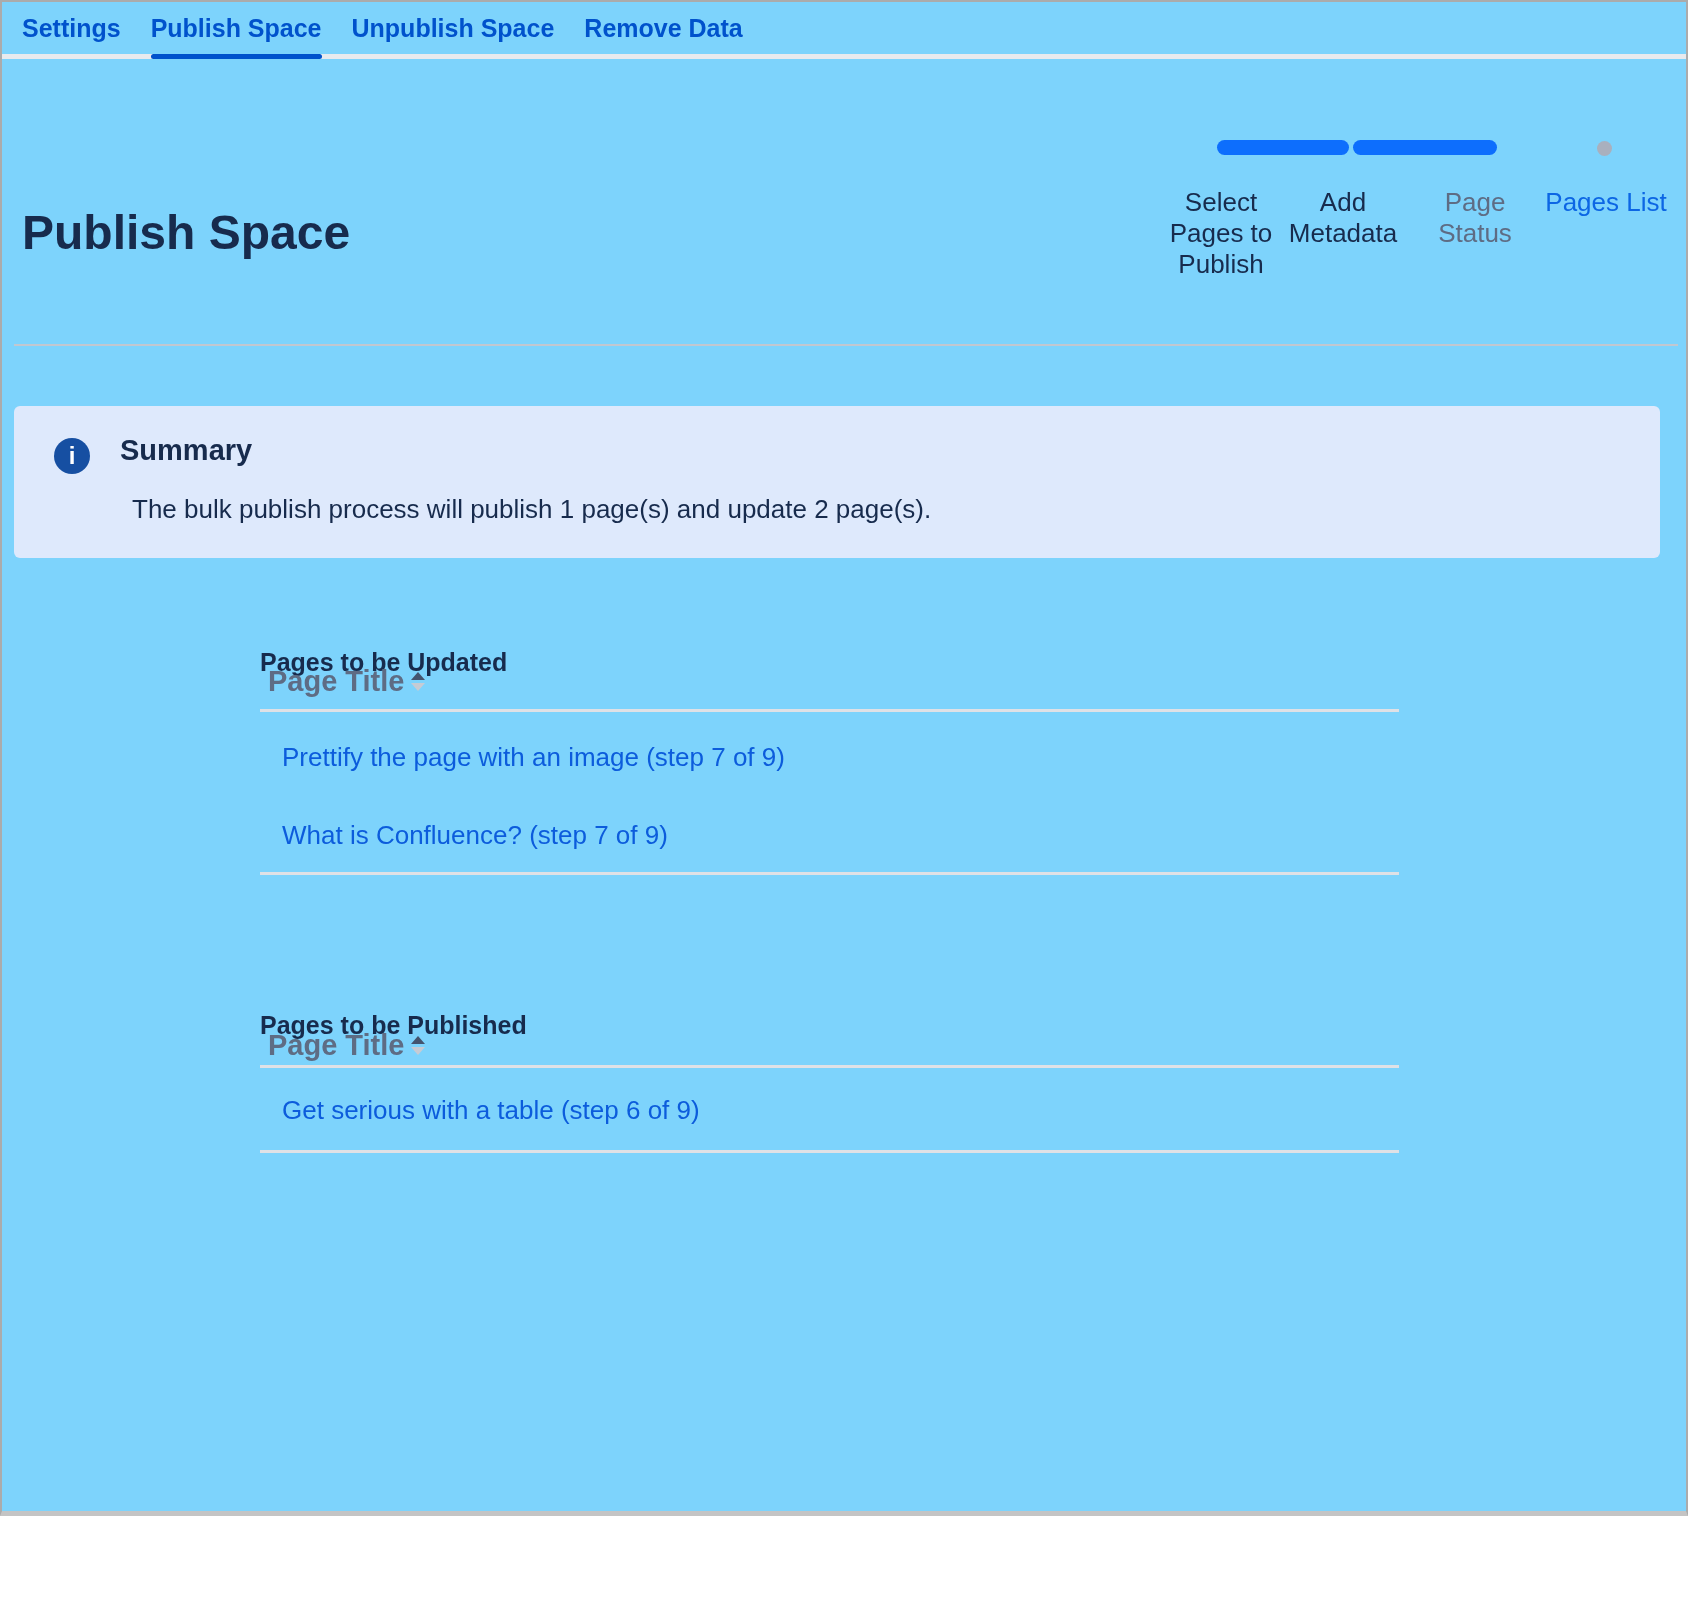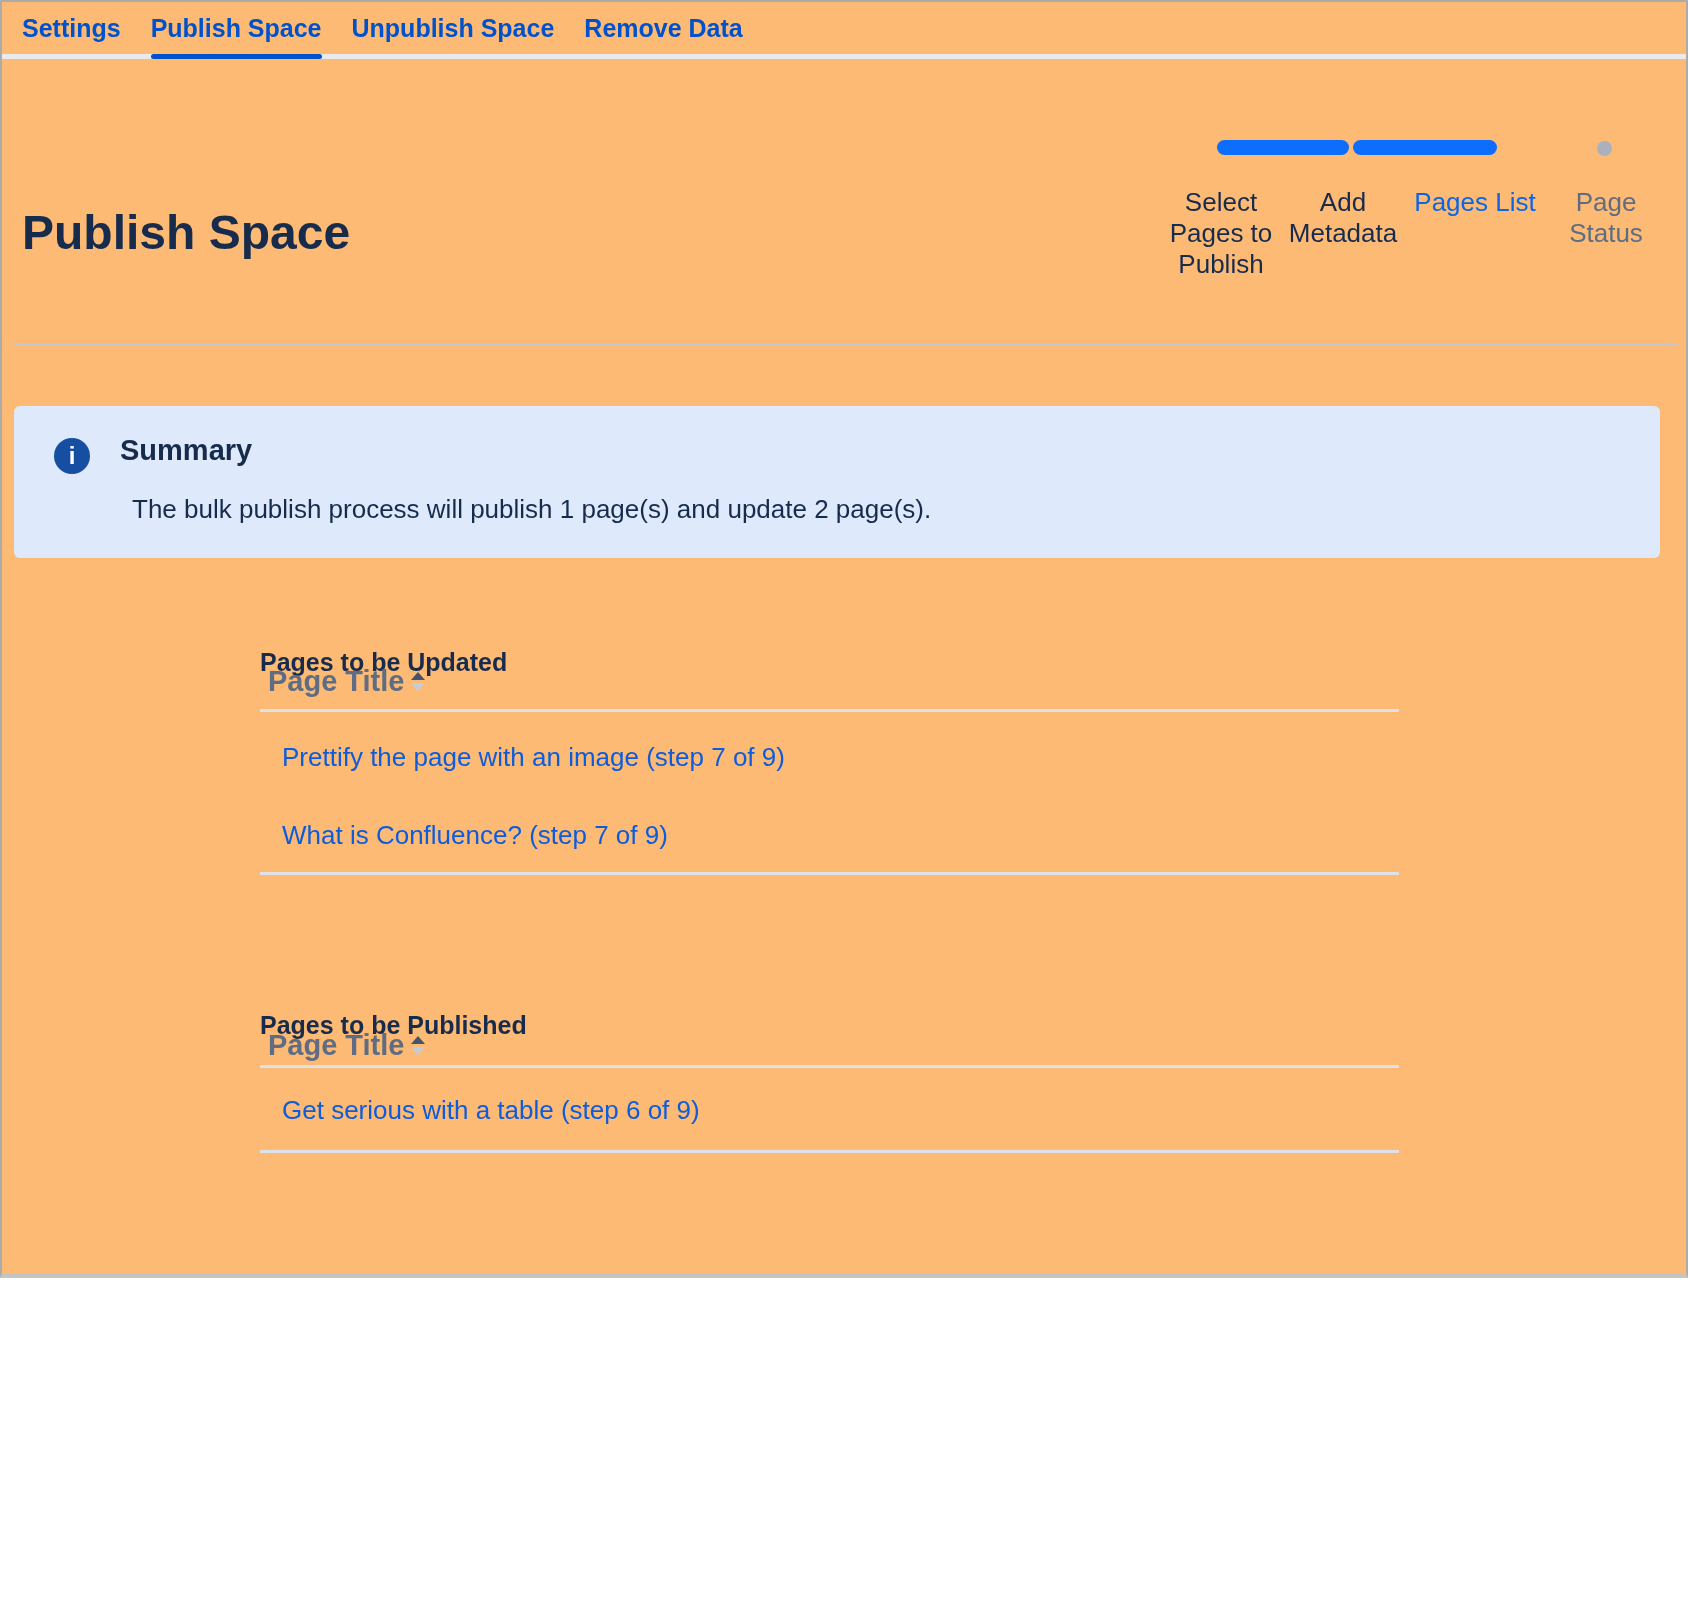--- a/index.html
+++ b/index.html
@@ -1,19 +1,19 @@
 <!DOCTYPE html>
 <html><head>
 <meta charset="utf-8">
 <style>
   html,body{margin:0;padding:0;background:#fff;}
   body{font-family:"Liberation Sans", sans-serif; -webkit-font-smoothing:antialiased;}
   #page{
-    position:relative; width:1688px; height:1278px; box-sizing:border-box;
-    background:#fdba74; overflow:hidden;
+    position:relative; width:1688px; height:1516px; box-sizing:border-box;
+    background:#7dd3fc; overflow:hidden;
     border:2px solid #ABABAB; border-bottom:5px solid #C4C4C4;
   }
   
   .tabs{position:absolute; left:20px; top:10px; display:flex; gap:30px; z-index:2;}
   .tab{position:relative; font-size:25px; font-weight:700; color:#0052CC; line-height:32px; cursor:pointer; white-space:nowrap;}
   .tab.active::after{content:""; position:absolute; left:0; right:0; top:42px; height:5px; background:#0052CC; border-radius:3px;}
   .tab-divider{position:absolute; left:0; right:0; top:52px; height:5px; background:#E8EAEE;}
   
   .page-title{position:absolute; left:20px; top:170px; font-size:48px; font-weight:700; color:#172B4D; line-height:58px;}
   
@@ -60,22 +60,22 @@
   </nav>
 
   <h1 class="page-title">Publish Space</h1>
 
   <div class="bar-seg s1"></div>
   <div class="bar-seg s2"></div>
   <div class="step-dot"></div>
   <div class="step-labels">
     <div class="step-label">Select Pages to Publish</div>
     <div class="step-label">Add Metadata</div>
+    <div class="step-label upcoming">Page Status</div>
     <div class="step-label current">Pages List</div>
-    <div class="step-label upcoming">Page Status</div>
   </div>
 
   <div class="header-divider"></div>
 
   <section class="banner">
     <span class="banner-icon">i</span>
     <div class="banner-title">Summary</div>
     <div class="banner-message">The bulk publish process will publish 1 page(s) and update 2 page(s).</div>
   </section>
 

